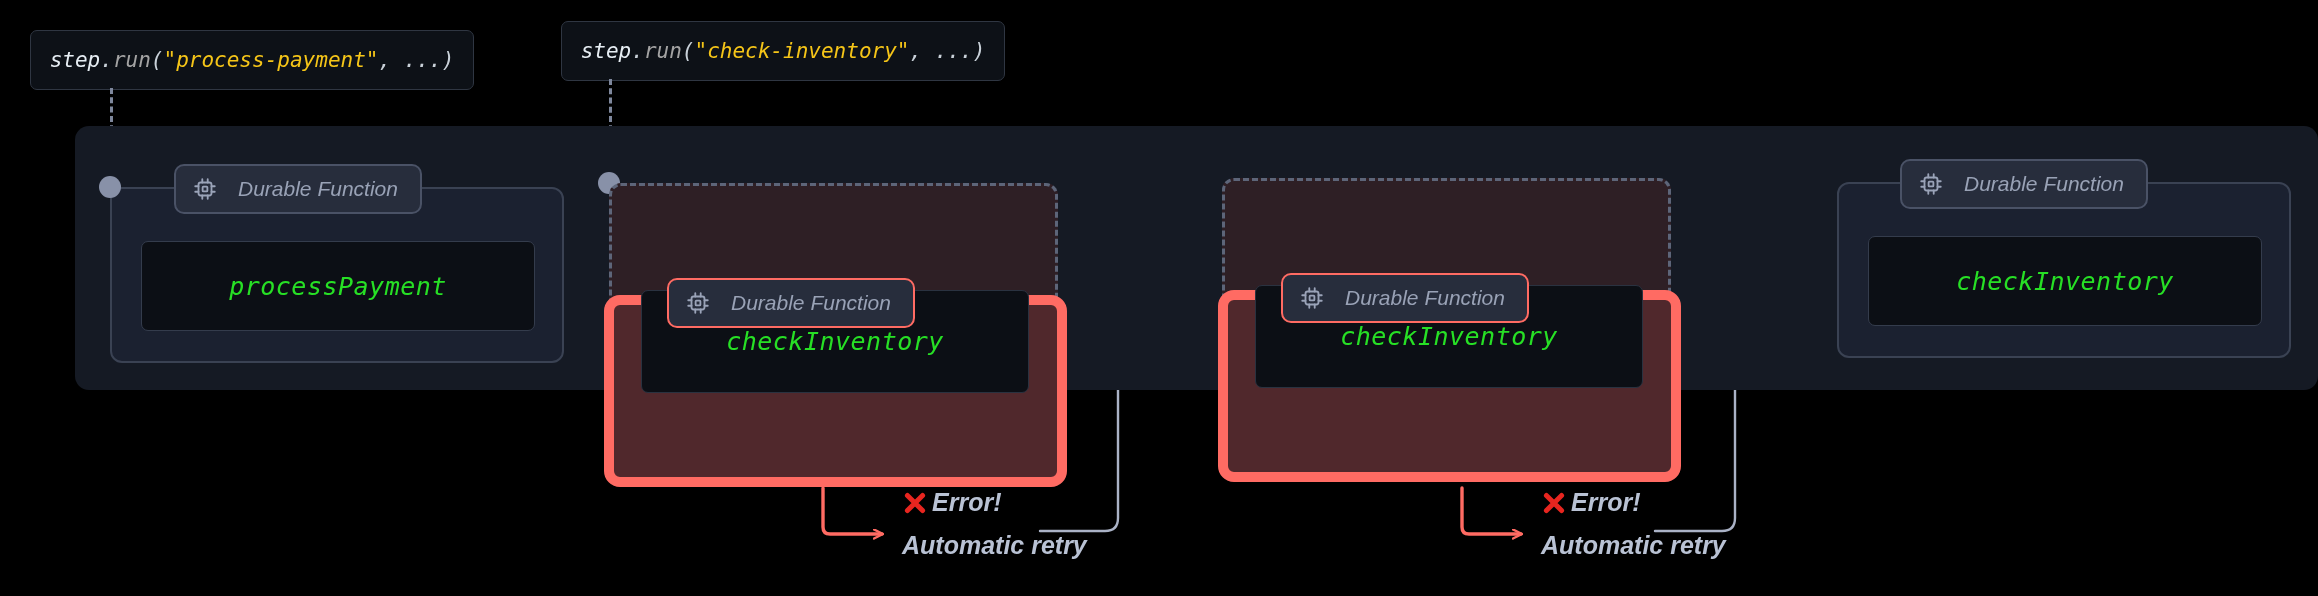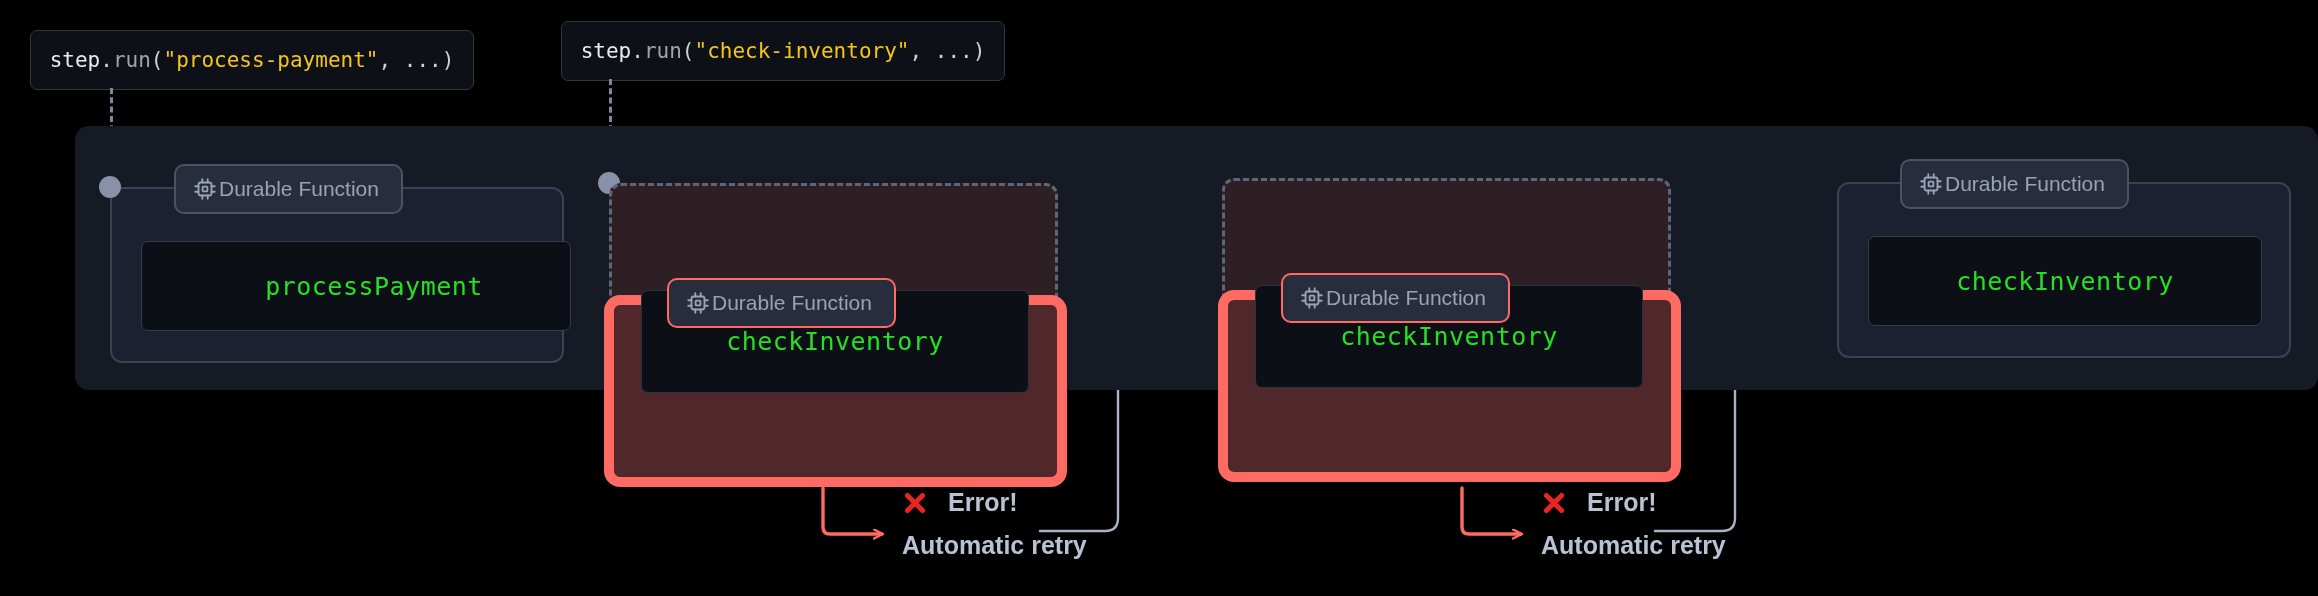--- a/index.html
+++ b/index.html
@@ -1,20 +1,20 @@
 <!DOCTYPE html>
 <html><head>
 <meta charset="utf-8">
 <style>
   html,body{margin:0;padding:0;background:#000;}
   body{
     width:2318px;height:596px;position:relative;overflow:hidden;
     font-family:"Liberation Sans", sans-serif;
   }
-  .stage{position:absolute;inset:0;}
+  .stage{position:absolute;inset:0;font-style:italic;}
 
   
   .code-box{
     position:absolute;
     background:#0d1117;
     border:1.5px solid #2f3642;
     border-radius:7px;
     display:flex;align-items:center;justify-content:center;
     padding:0 26px;
     font-family:"DejaVu Sans Mono","Liberation Mono",monospace;
@@ -56,21 +56,21 @@
     display:flex;align-items:center;justify-content:center;
     font-family:"DejaVu Sans Mono","Liberation Mono",monospace;
     font-size:25px;
     color:#27e025;
     letter-spacing:0.5px;
   }
 
   
   .pill{
     position:absolute;
-    display:flex;align-items:center;gap:1px;
+    display:flex;align-items:center;gap:20px;
     height:46px;
     padding:0 22px 0 16px;
     background:#272d3c;
     border:2px solid #4a5266;
     border-radius:10px;
     color:#99a2b6;
     font-size:21px;
     white-space:nowrap;
     z-index:6;
   }
@@ -95,21 +95,21 @@
   .fail-card .runbox{
     background:#0c0f15;border-color:#2a3240;color:#27e025;z-index:5;
   }
 
   
   .err-ann{position:absolute;z-index:8;}
   .err-ann .etext{
     position:absolute;white-space:nowrap;
     color:#b9c2d4;font-size:25px;font-weight:bold;
   }
-  .err-ann .x-row{display:flex;align-items:center;gap:20px;}
+  .err-ann .x-row{display:flex;align-items:center;gap:4px;}
   .xmark{width:26px;height:26px;flex:none;display:block;}
 
   svg.lines{position:absolute;inset:0;width:2318px;height:596px;
     pointer-events:none;}
 </style>
 </head>
 <body>
 
 <div class="stage">
 
@@ -151,21 +151,21 @@
       <span class="tok-str">"check-inventory"</span>
       <span class="tok-punct">, ...)</span>
   </div>
 
   <div class="dropper" style="left:110px;top:88px;height:99px;"></div>
   <div class="dropper" style="left:609px;top:79px;height:108px;"></div>
 
   <div class="panel" style="left:75px;top:126px;width:2243px;height:264px;"></div>
 
   <div class="step-card" style="left:110px;top:187px;width:450px;height:172px;">
-    <div class="runbox" style="left:29px;top:52px;width:392px;height:88px;padding-left:36px;">processPayment</div>
+    <div class="runbox" style="left:29px;top:52px;width:392px;height:88px;">processPayment</div>
   </div>
   <div class="pill" style="left:174px;top:164px;">
     <span class="chip">
       <svg viewBox="0 0 24 24" fill="none" stroke="#9aa3b8" stroke-width="1.7" stroke-linecap="round" stroke-linejoin="round" width="26" height="26">
         <rect x="6" y="6" width="12" height="12" rx="2"></rect>
         <rect x="9.8" y="9.8" width="4.4" height="4.4" rx="0.7"></rect>
         <path d="M9.5 6V3M14.5 6V3M9.5 21v-3M14.5 21v-3M6 9.5H3M6 14.5H3M21 9.5h-3M21 14.5h-3"></path>
       </svg>
     </span>
     <span>Durable Function</span>

